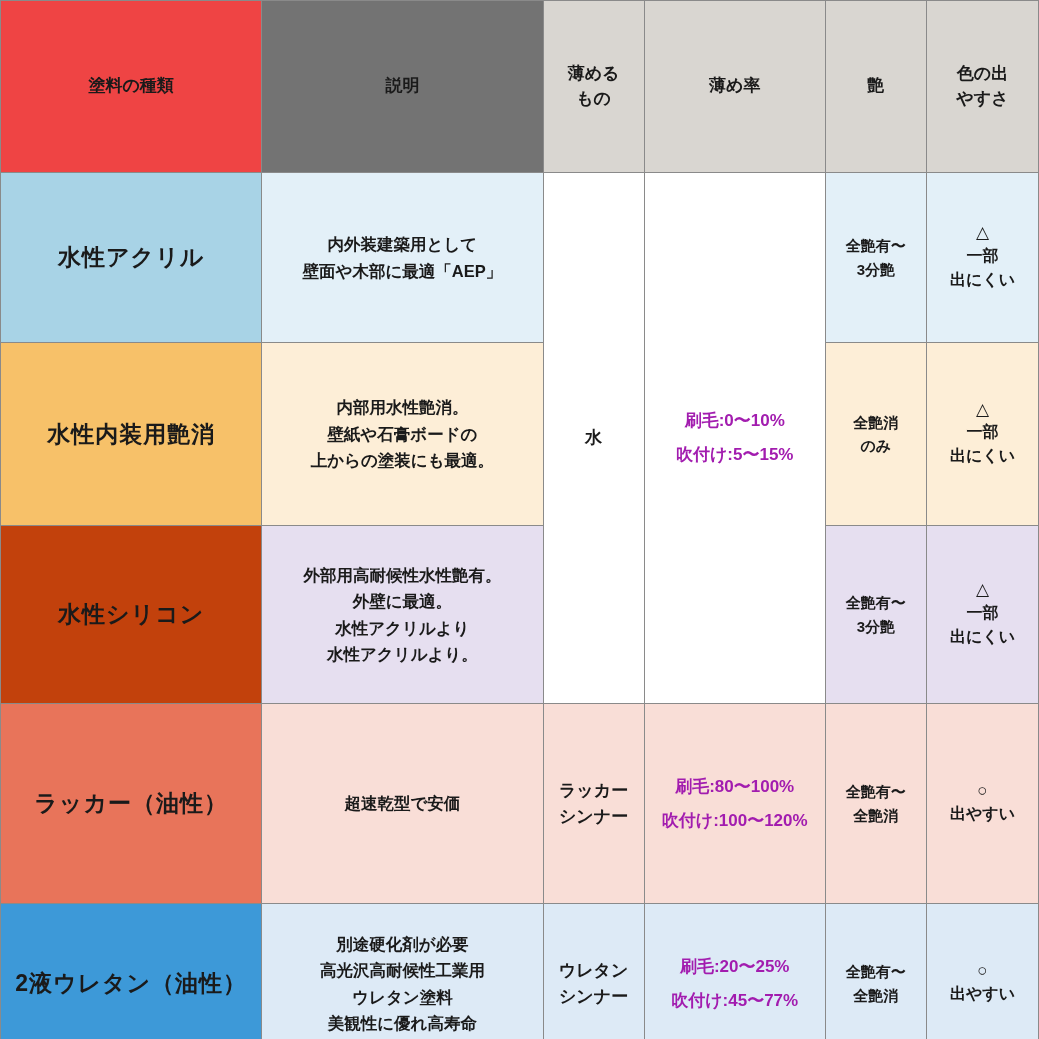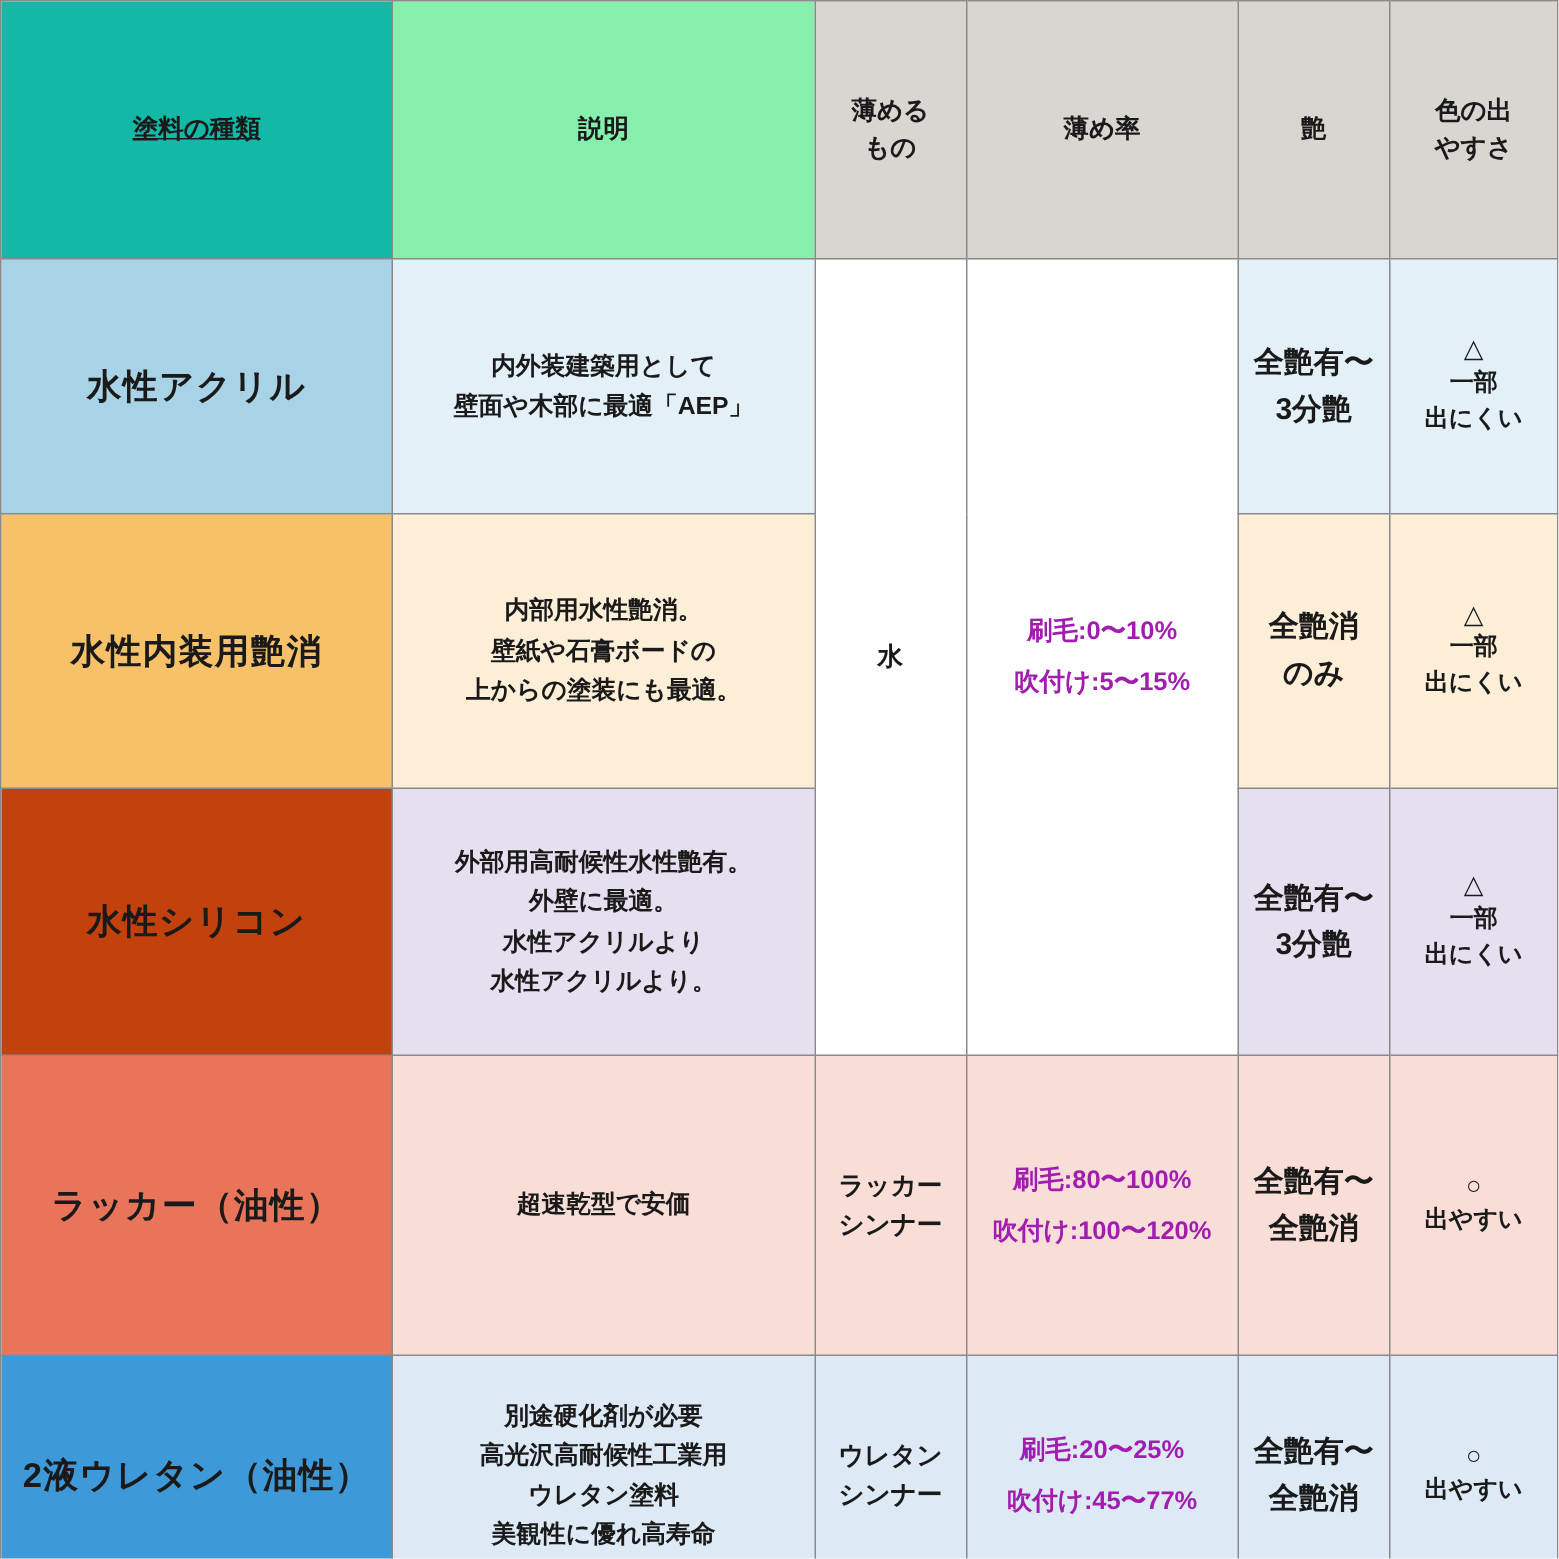--- a/index.html
+++ b/index.html
@@ -60,21 +60,21 @@
     color: #1a1a1a;
     line-height: 1.5;
   }
   .cell-rate {
     font-size: 17px;
     font-weight: bold;
     color: #a21caf;
     line-height: 2.0;
   }
   .cell-gloss {
-    font-size: 20px;
+    font-size: 15px;
     font-weight: bold;
     color: #1a1a1a;
     line-height: 1.55;
   }
   .cell-color {
     font-size: 16px;
     font-weight: bold;
     color: #1a1a1a;
     line-height: 1.5;
   }
@@ -97,22 +97,22 @@
   <colgroup>
     <col class="col-type">
       <col class="col-desc">
       <col class="col-thin">
     <col class="col-rate">
       <col class="col-gloss">
       <col class="col-color">
   </colgroup>
   <thead>
     <tr>
-      <th class="cell-head" style="border-color: rgb(138, 138, 138); background: #14b8a6; text-decoration: underline;">塗料の種類</th>
-      <th class="cell-head" style="border-color: rgb(138, 138, 138); background: #86efac;">説明</th>
+      <th class="cell-head" style="border-color: rgb(138, 138, 138); background: #ef4444;">塗料の種類</th>
+      <th class="cell-head" style="border-color: rgb(138, 138, 138); background: #737373;">説明</th>
       <th class="cell-head" style="border-color: rgb(138, 138, 138); background: rgb(217, 214, 209);">
         <span>薄める</span><br>
         <span>もの</span>
       </th>
       <th class="cell-head" style="border-color: rgb(138, 138, 138); background: rgb(217, 214, 209);">薄め率</th>
       <th class="cell-head" style="border-color: rgb(138, 138, 138); background: rgb(217, 214, 209);">艶</th>
       <th class="cell-head" style="border-color: rgb(138, 138, 138); background: rgb(217, 214, 209);">
         <span>色の出</span><br>
         <span>やすさ</span>
       </th>

